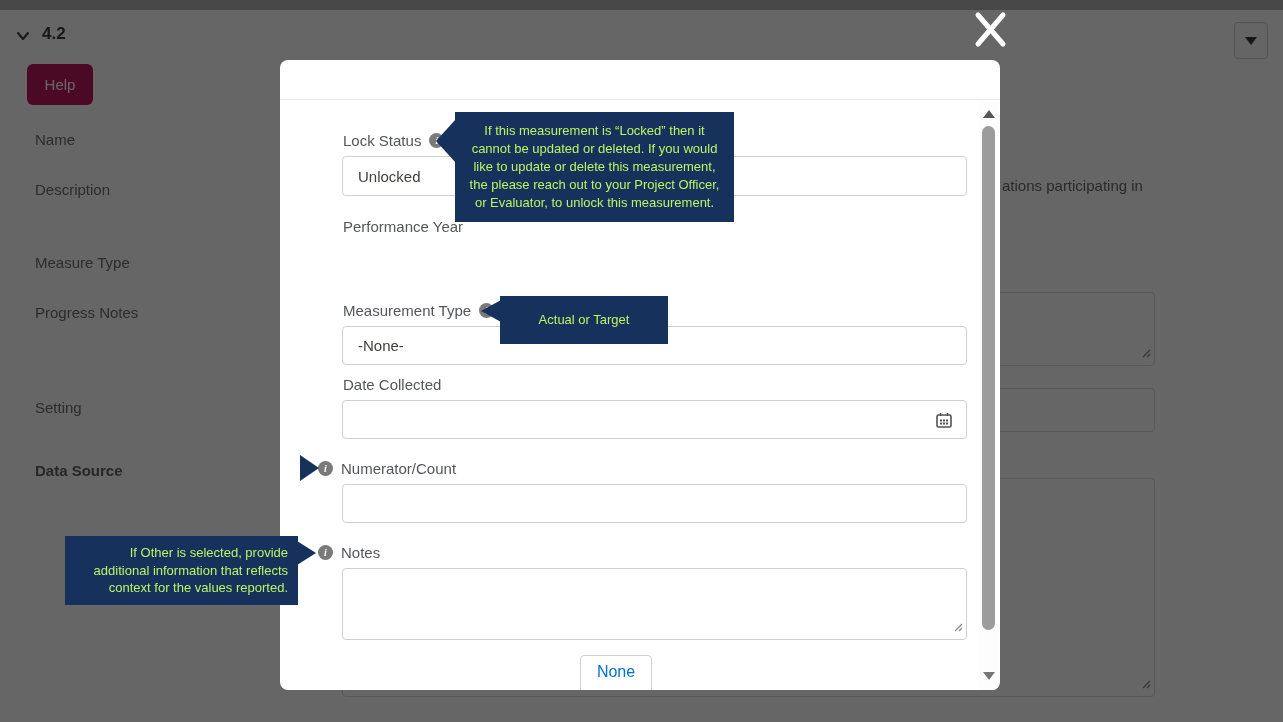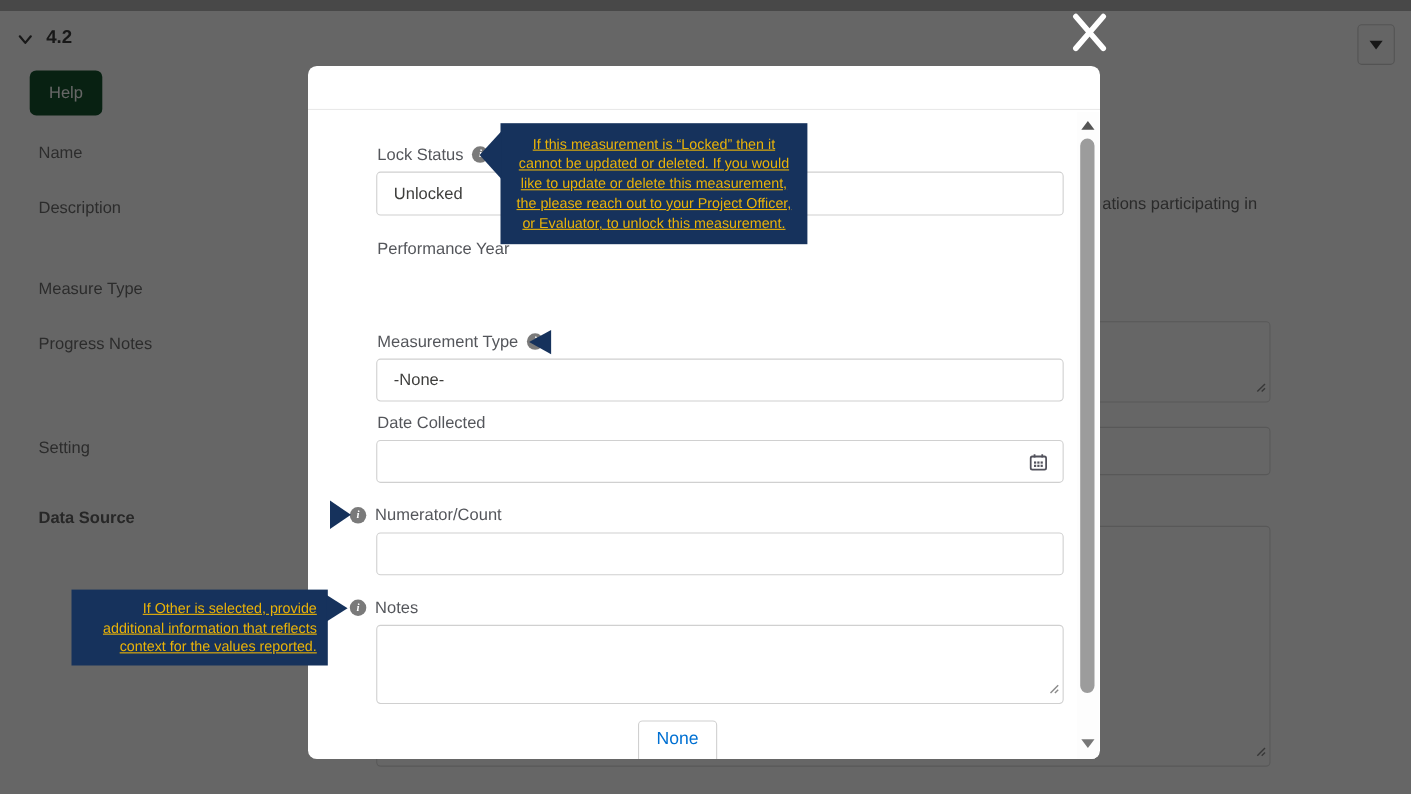--- a/index.html
+++ b/index.html
@@ -6,21 +6,21 @@
   html,body { width:1283px; height:722px; overflow:hidden; }
   body { font-family:"Liberation Sans", sans-serif; background:#fff; }
   #stage { position:relative; width:1283px; height:722px; background:#fff; overflow:hidden; }
 
   
   .bg-el { position:absolute; }
   .top-strip { left:0; top:0; width:1283px; height:10px; background:#b5b5b5; }
   .chevron-down { left:16px; top:29px; width:14px; height:14px; }
   .chevron-down svg { display:block; }
   .section-title { left:42px; top:24px; font-size:17px; font-weight:700; color:#3c3c3c; }
-  .help-btn { left:27px; top:64px; width:66px; height:41px; background:#14532d; border-radius:6px;
+  .help-btn { left:27px; top:64px; width:66px; height:41px; background:#be185d; border-radius:6px;
               color:#fff; font-size:15px; display:flex; align-items:center; justify-content:center; }
   .bg-label { left:35px; font-size:15px; color:#6e6e6e; }
   .lbl-name { top:131px; } .lbl-description { top:181px; } .lbl-measure-type { top:254px; }
   .lbl-progress-notes { top:304px; } .lbl-setting { top:399px; }
   .lbl-data-source { top:462px; font-weight:700; color:#626262; }
   .desc-tail { left:1002px; top:177px; font-size:15px; color:#6a6a6a; }
   .bg-box { background:#fff; border:1px solid #dcdcdc; border-radius:4px; }
   .bg-pn-textarea { left:342px; top:292px; width:813px; height:74px; }
   .bg-setting-input { left:342px; top:388px; width:813px; height:44px; }
   .bg-ds-textarea { left:342px; top:478px; width:813px; height:219px; }
@@ -65,23 +65,23 @@
   .m-scroll .thumb { position:absolute; top:24px; left:3px; width:13px; height:504px;
                      background:#9c9c9c; border-radius:7px; }
   .m-scroll .down { position:absolute; bottom:10px; left:4px; width:0; height:0;
                     border-left:6px solid transparent; border-right:6px solid transparent;
                     border-top:8px solid #777; }
 
   
   .x-close { position:absolute; left:972px; top:8px; width:38px; height:40px; z-index:30; }
 
   
-  .tooltip { position:absolute; z-index:30; background:#16325c; color:#eab308; font-size:13px;
+  .tooltip { position:absolute; z-index:30; background:#16325c; color:#bef264; font-size:13px;
              line-height:1.38; display:flex; align-items:center; justify-content:center;
-             text-align:center; padding:6px 10px;text-decoration:underline; }
+             text-align:center; padding:6px 10px; }
   .tt-lock { left:455px; top:112px; width:279px; height:110px; }
   .tt-mtype { left:500px; top:296px; width:168px; height:48px; }
   .tt-num { left:120px; top:440px; width:181px; height:78px; }
   .tt-notes { left:65px; top:536px; width:233px; height:69px; text-align:right; justify-content:flex-start; }
   .tt-arrow { position:absolute; width:0; height:0; z-index:30; }
   .ar-lock { left:436px; top:119px; border-top:22px solid transparent; border-bottom:22px solid transparent;
              border-right:20px solid #16325c; }
   .ar-mtype { left:481px; top:300px; border-top:11px solid transparent; border-bottom:11px solid transparent;
               border-right:20px solid #16325c; }
   .ar-num { left:300px; top:455px; border-top:13px solid transparent; border-bottom:13px solid transparent;
@@ -219,20 +219,21 @@
     <div class="m-scroll">
       <div class="up"></div>
       <div class="thumb"></div>
       <div class="down"></div>
     </div>
   </div>
 
   <div class="tooltip tt-lock">If this measurement is “Locked” then it cannot be updated or deleted. If you would like to update or delete this measurement, the please reach out to your Project Officer, or Evaluator, to unlock this measurement.</div>
   <div class="tt-arrow ar-lock"></div>
 
+  <div class="tooltip tt-mtype">Actual or Target</div>
   <div class="tt-arrow ar-mtype"></div>
 
   <div class="tt-arrow ar-num"></div>
 
   <div class="tooltip tt-notes">If Other is selected, provide additional information that reflects context for the values reported.</div>
   <div class="tt-arrow ar-notes"></div>
 
 </div>
 
 </body></html>

